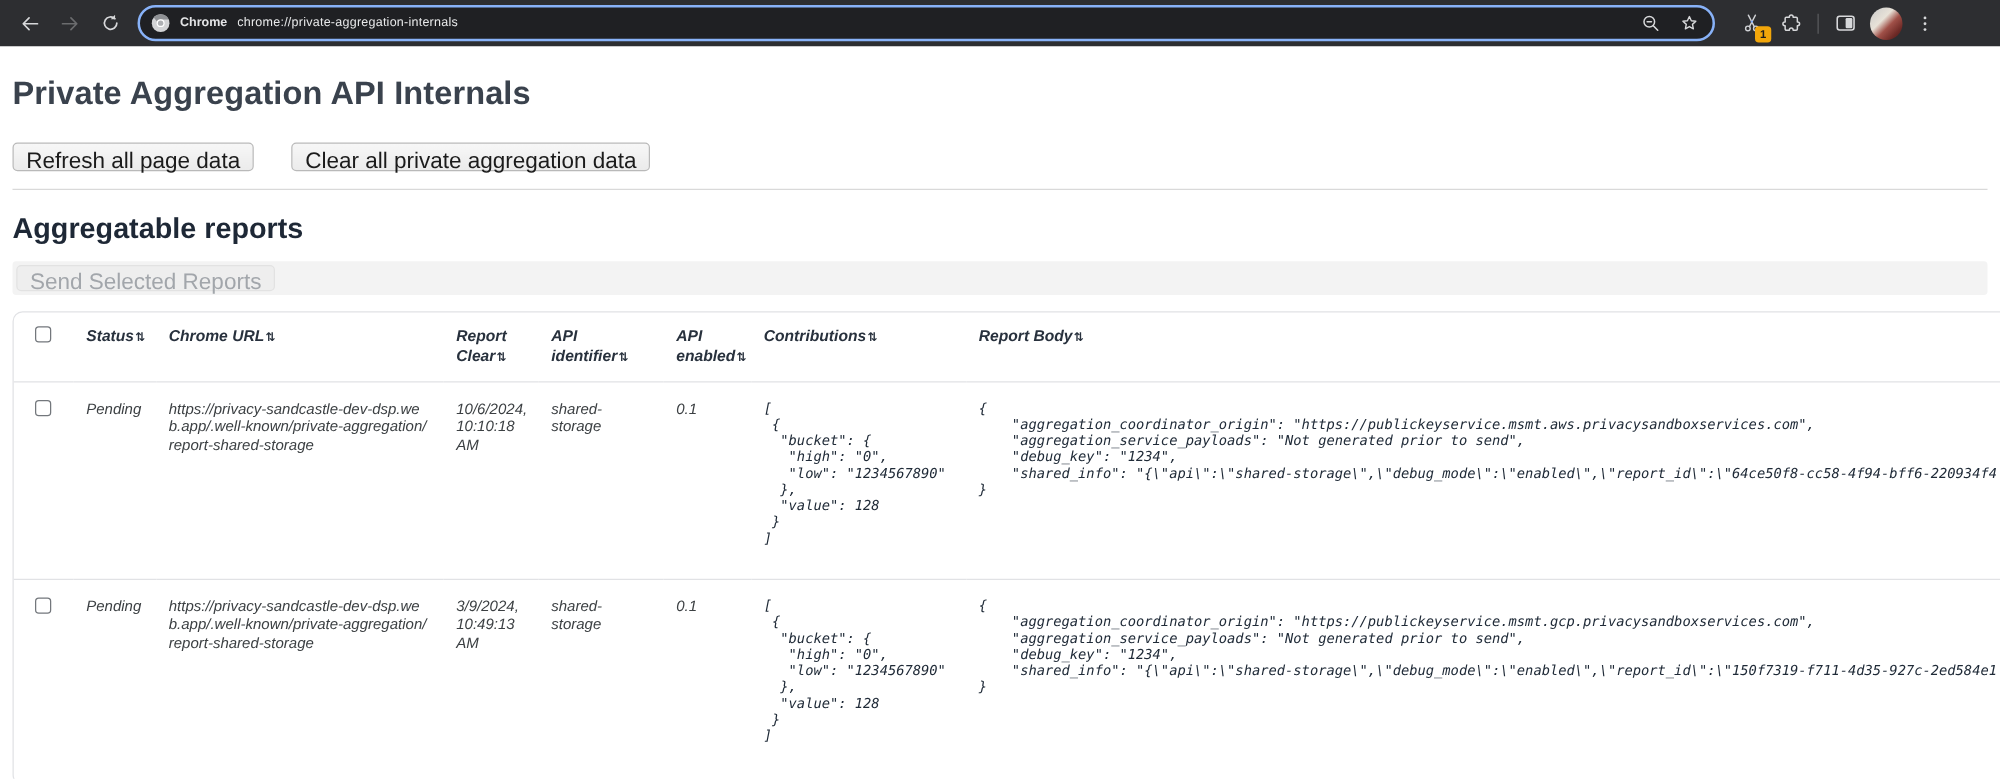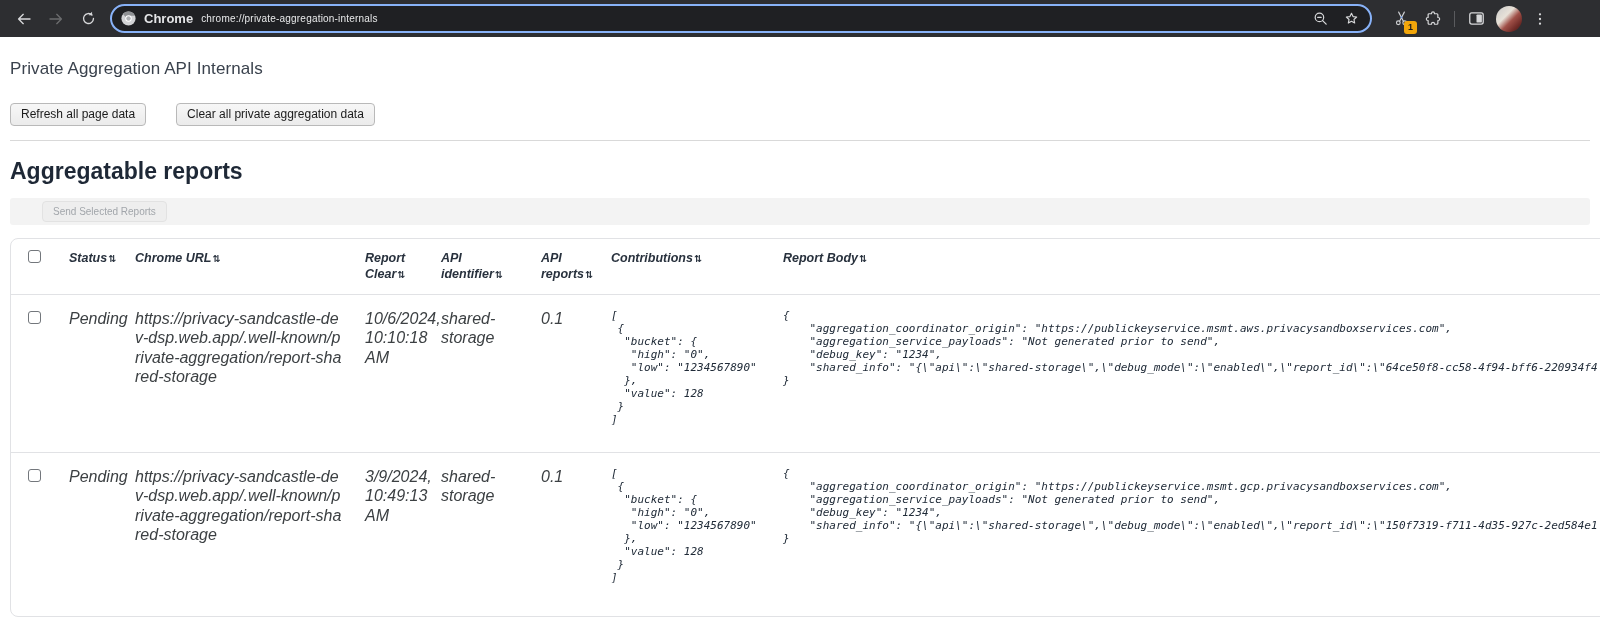--- a/index.html
+++ b/index.html
@@ -17,71 +17,71 @@
     padding: 0 10px; gap: 4px;
   }
   .nav-btn { width: 28px; height: 28px; display: flex; align-items: center; justify-content: center; border-radius: 50%; flex: 0 0 auto; }
   .omnibox {
     flex: 1 1 auto; height: 29px; margin: 0 6px 0 4px;
     background: #1f2023; border: 2px solid #88b2f8; border-radius: 15px;
     display: flex; align-items: center; padding: 0 10px 0 8px; gap: 8px;
     max-width: 1262px;
   }
   .chip { display: flex; align-items: center; gap: 7px; }
-  .chip-label { color: #e4e5e7; font-size: 13px; font-weight: bold; }
+  .chip-label { color: #e4e5e7; font-size: 10px; font-weight: bold; }
   .url-text { color: #e8e9ea; font-size: 10px; letter-spacing: .2px; flex: 1 1 auto; white-space: nowrap; overflow: hidden; }
   .omni-icons { display: flex; align-items: center; gap: 14px; }
   .tb-right { display: flex; align-items: center; gap: 10px; padding-left: 6px; }
   .ext-wrap { position: relative; width: 26px; height: 26px; display: flex; align-items: center; justify-content: center; }
   .ext-badge {
     position: absolute; right: -3px; bottom: -2px;
     min-width: 13px; height: 13px; padding: 0 3px;
     background: #f2a60a; color: #1d1d1d; font-size: 9px; font-weight: bold;
     border-radius: 3px; display: flex; align-items: center; justify-content: center;
   }
   .v-divider { width: 1px; height: 16px; background: #5a5b5e; margin: 0 2px; }
   .avatar {
     width: 26px; height: 26px; border-radius: 50%;
     background: linear-gradient(135deg, #c9c9c9 0%, #e8e2d8 38%, #a05048 58%, #6e2a26 80%, #3c1b1a 100%);
     flex: 0 0 auto;
   }
   
   .content { padding: 0 10px; }
-  h1.page-title { font-size: 17px; font-weight: normal; color: #3a424d; margin-top: 22px; letter-spacing: .1px; }
+  h1.page-title { font-size: 26px; font-weight: bold; color: #3a424d; margin-top: 22px; letter-spacing: .1px; }
   .btn-row { margin-top: 24px; display: flex; gap: 30px; }
   .btn {
     font-family: "Liberation Sans", sans-serif;
-    font-size: 12px; color: #1b1b1b;
+    font-size: 18px; color: #1b1b1b;
     background: linear-gradient(#f7f7f7, #ebebeb);
     border: 1px solid #b9b9b9; border-radius: 4px;
     padding: 3px 10px 4px; height: 23px; cursor: pointer;
   }
   hr.rule { border: none; border-top: 1px solid #d9d9d9; margin-top: 14px; }
   h2.section-title { font-size: 23px; font-weight: bold; color: #1e2836; margin-top: 17px; }
   .send-bar { margin-top: 13px; background: #f3f3f3; border-radius: 3px; padding: 3px 3px; height: 27px; display: flex; align-items: center; }
   .btn-disabled {
     font-family: "Liberation Sans", sans-serif;
-    font-size: 10px; color: #a2a6ab;
+    font-size: 18px; color: #a2a6ab;
     background: #eeeeee; border: 1px solid #e2e2e2; border-radius: 4px;
-    padding: 2px 10px 3px; height: 21px; margin-left: 29px;
+    padding: 2px 10px 3px; height: 21px;
   }
   
   .table-card {
     margin-top: 13px;
     width: 1690px;                 
     border: 1px solid #e1e2e5; border-radius: 8px;
   }
   table { border-collapse: collapse; table-layout: fixed; width: 100%; }
   th, td { vertical-align: top; text-align: left; padding: 14px 10px; font-style: italic; }
   th {
     font-size: 12.5px; font-weight: bold; color: #28313d;
     line-height: 1.3; padding-top: 11px; padding-bottom: 11px;
     border-bottom: 1px solid #e1e2e5; cursor: pointer;
   }
-  td { font-size: 16px; color: #3c4043; line-height: 1.22; }
+  td { font-size: 12px; color: #3c4043; line-height: 1.22; }
   tr.data-row + tr.data-row td { border-top: 1px solid #e1e2e5; }
   tr.data-row:first-of-type td { border-top: none; }
   .sort-glyph { font-family: "DejaVu Sans", sans-serif; font-size: 9.5px; margin-left: 1px; color: #28313d; }
   .checkbox {
     width: 13px; height: 13px; border: 1.5px solid #73777c; border-radius: 3px;
     background: #fff; display: inline-block; margin-left: 7px; cursor: pointer;
   }
   .cell-url { word-break: break-all; }
   .mono {
     font-family: "DejaVu Sans Mono", monospace;
@@ -191,21 +191,21 @@
           <col style="width:172px">
           <col style="width:928px">
       </colgroup>
       <thead>
         <tr>
           <th><span class="checkbox"></span></th>
           <th><span>Status</span><span class="sort-glyph">⇅</span></th>
           <th><span>Chrome URL</span><span class="sort-glyph">⇅</span></th>
           <th><span>Report Clear</span><span class="sort-glyph">⇅</span></th>
           <th><span>API identifier</span><span class="sort-glyph">⇅</span></th>
-          <th><span>API reports</span><span class="sort-glyph">⇅</span></th>
+          <th><span>API enabled</span><span class="sort-glyph">⇅</span></th>
           <th><span>Contributions</span><span class="sort-glyph">⇅</span></th>
           <th><span>Report Body</span><span class="sort-glyph">⇅</span></th>
         </tr>
       </thead>
       <tbody>
         <tr class="data-row row-1">
           <td><span class="checkbox"></span></td>
           <td>Pending</td>
           <td class="cell-url">https://privacy-sandcastle-dev-dsp.web.app/.well-known/private-aggregation/report-shared-storage</td>
           <td>10/6/2024, 10:10:18 AM</td>

